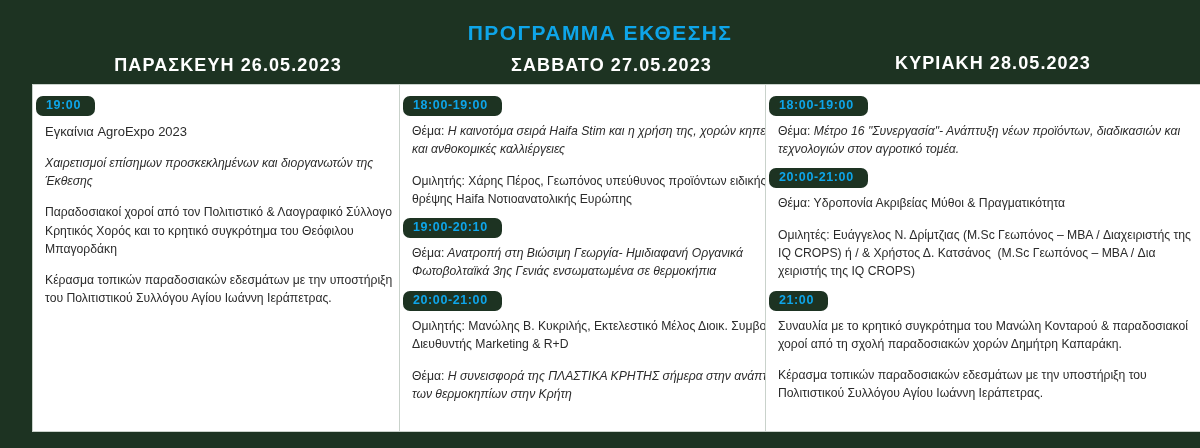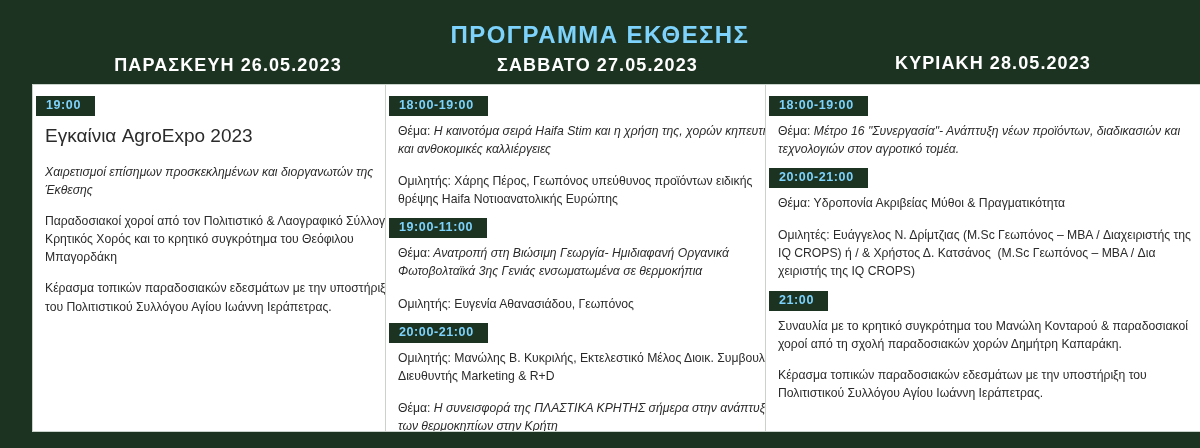--- a/index.html
+++ b/index.html
@@ -25,43 +25,43 @@
   
   .title-block {
     position: absolute;
     top: 22px;
     left: 0;
     width: 1200px;
     text-align: center;
     pointer-events: none;
   }
   .main-title {
-    color: #7dd3fc;
-    font-size: 24px;
+    color: #0ea5e9;
+    font-size: 21px;
     font-weight: bold;
     letter-spacing: 1.4px;
     line-height: 1.05;
     font-family: "Liberation Sans", sans-serif;
   }
 
   
   .columns {
     position: absolute;
     top: 0;
     left: 0;
     width: 1200px;
     height: 448px;
   }
   .column {
     position: absolute;
     top: 0;
     height: 448px;
   }
   .col-0 { left: 32px;  width: 392px; }
-  .col-1 { left: 385px; width: 425px; }
+  .col-1 { left: 399px; width: 425px; }
   .col-2 { left: 765px; width: 456px; }
 
   .day-header {
     position: absolute;
     top: 55px;
     left: 0;
     width: 100%;
     text-align: center;
     color: #ffffff;
     font-size: 18px;
@@ -88,44 +88,45 @@
 
   .slot {
     position: relative;
     padding: 0 10px 0 0;
   }
   .slot + .slot { margin-top: 7px; }
 
   .time-badge {
     display: inline-block;
     background: #1d3322;
-    color: #7dd3fc;
+    color: #0ea5e9;
     font-size: 12.5px;
     font-weight: bold;
     letter-spacing: 0.6px;
     padding: 3px 14px 4px 10px;
     margin-left: 3px;
     line-height: 1.05;
     font-family: "Liberation Sans", sans-serif;
+    border-radius: 7px;
   }
 
   .slot-body {
     padding: 6px 8px 2px 12px;
   }
 
   .line {
     color: #2b2b2b;
     font-size: 12.2px;
     line-height: 1.48;
     white-space: pre-wrap;
   }
   .line + .line { margin-top: 14px; }
   .line.italic { font-style: italic; }
   .line.gap    { margin-top: 13px; }
-  .line.lead   { font-size: 19px; }
+  .line.lead   { font-size: 13px; }
 
   
   .label { font-style: normal; }
 </style>
 </head>
 <body>
 
 <div class="poster">
 
   <div class="title-block">
@@ -146,23 +147,22 @@
         </div>
     </div>
 
     <div class="column col-1">
       <div class="day-header">ΣΑΒΒΑΤΟ 27.05.2023</div>
       <div class="panel">
           <div class="slot"><div class="time-badge">18:00-19:00</div><div class="slot-body">
               <div class="line italic"><span class="label">Θέμα:</span><span> Η καινοτόμα σειρά Haifa Stim και η χρήση της, χορών κηπευτικές και ανθοκομικές καλλιέργειες</span></div>
               <div class="line "><span class="label">Ομιλητής:</span><span> Χάρης Πέρος, Γεωπόνος υπεύθυνος προϊόντων ειδικής θρέψης Haifa Νοτιοανατολικής Ευρώπης</span></div>
             </div></div>
-          <div class="slot"><div class="time-badge">19:00-11:00</div><div class="slot-body">
+          <div class="slot"><div class="time-badge">19:00-20:10</div><div class="slot-body">
               <div class="line italic"><span class="label">Θέμα:</span><span> Ανατροπή στη Βιώσιμη Γεωργία- Ημιδιαφανή Οργανικά Φωτοβολταϊκά 3ης Γενιάς ενσωματωμένα σε θερμοκήπια</span></div>
-              <div class="line "><span class="label">Ομιλητής:</span><span> Ευγενία Αθανασιάδου, Γεωπόνος</span></div>
             </div></div>
           <div class="slot"><div class="time-badge">20:00-21:00</div><div class="slot-body">
               <div class="line "><span class="label">Ομιλητής:</span><span> Μανώλης Β. Κυκριλής, Εκτελεστικό Μέλος Διοικ. Συμβουλίου, Διευθυντής Marketing &amp; R+D</span></div>
               <div class="line italic"><span class="label">Θέμα:</span><span> Η συνεισφορά της ΠΛΑΣΤΙΚΑ ΚΡΗΤΗΣ σήμερα στην ανάπτυξη των θερμοκηπίων στην Κρήτη</span></div>
             </div></div>
         </div>
     </div>
 
     <div class="column col-2">
       <div class="day-header">ΚΥΡΙΑΚΗ 28.05.2023</div>

